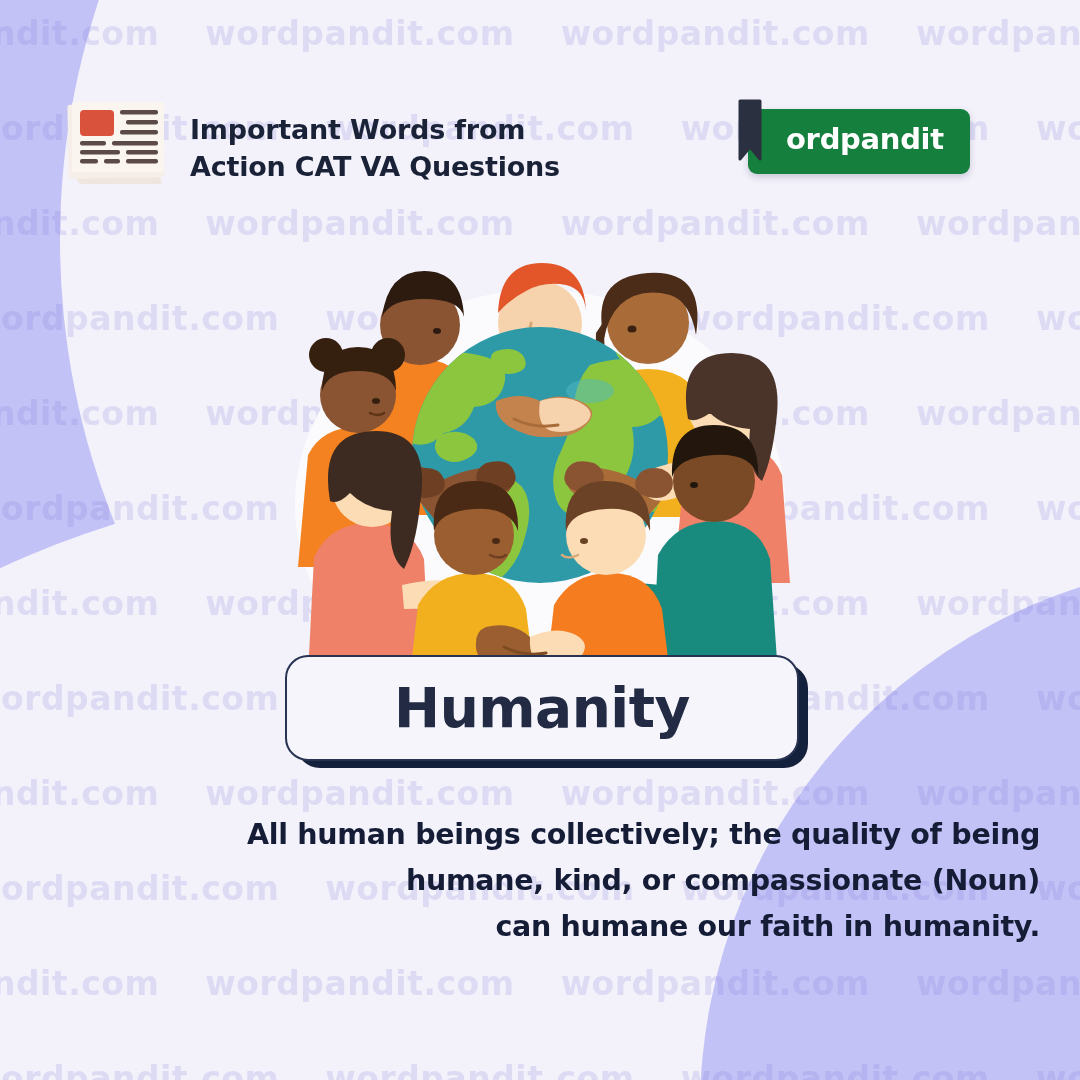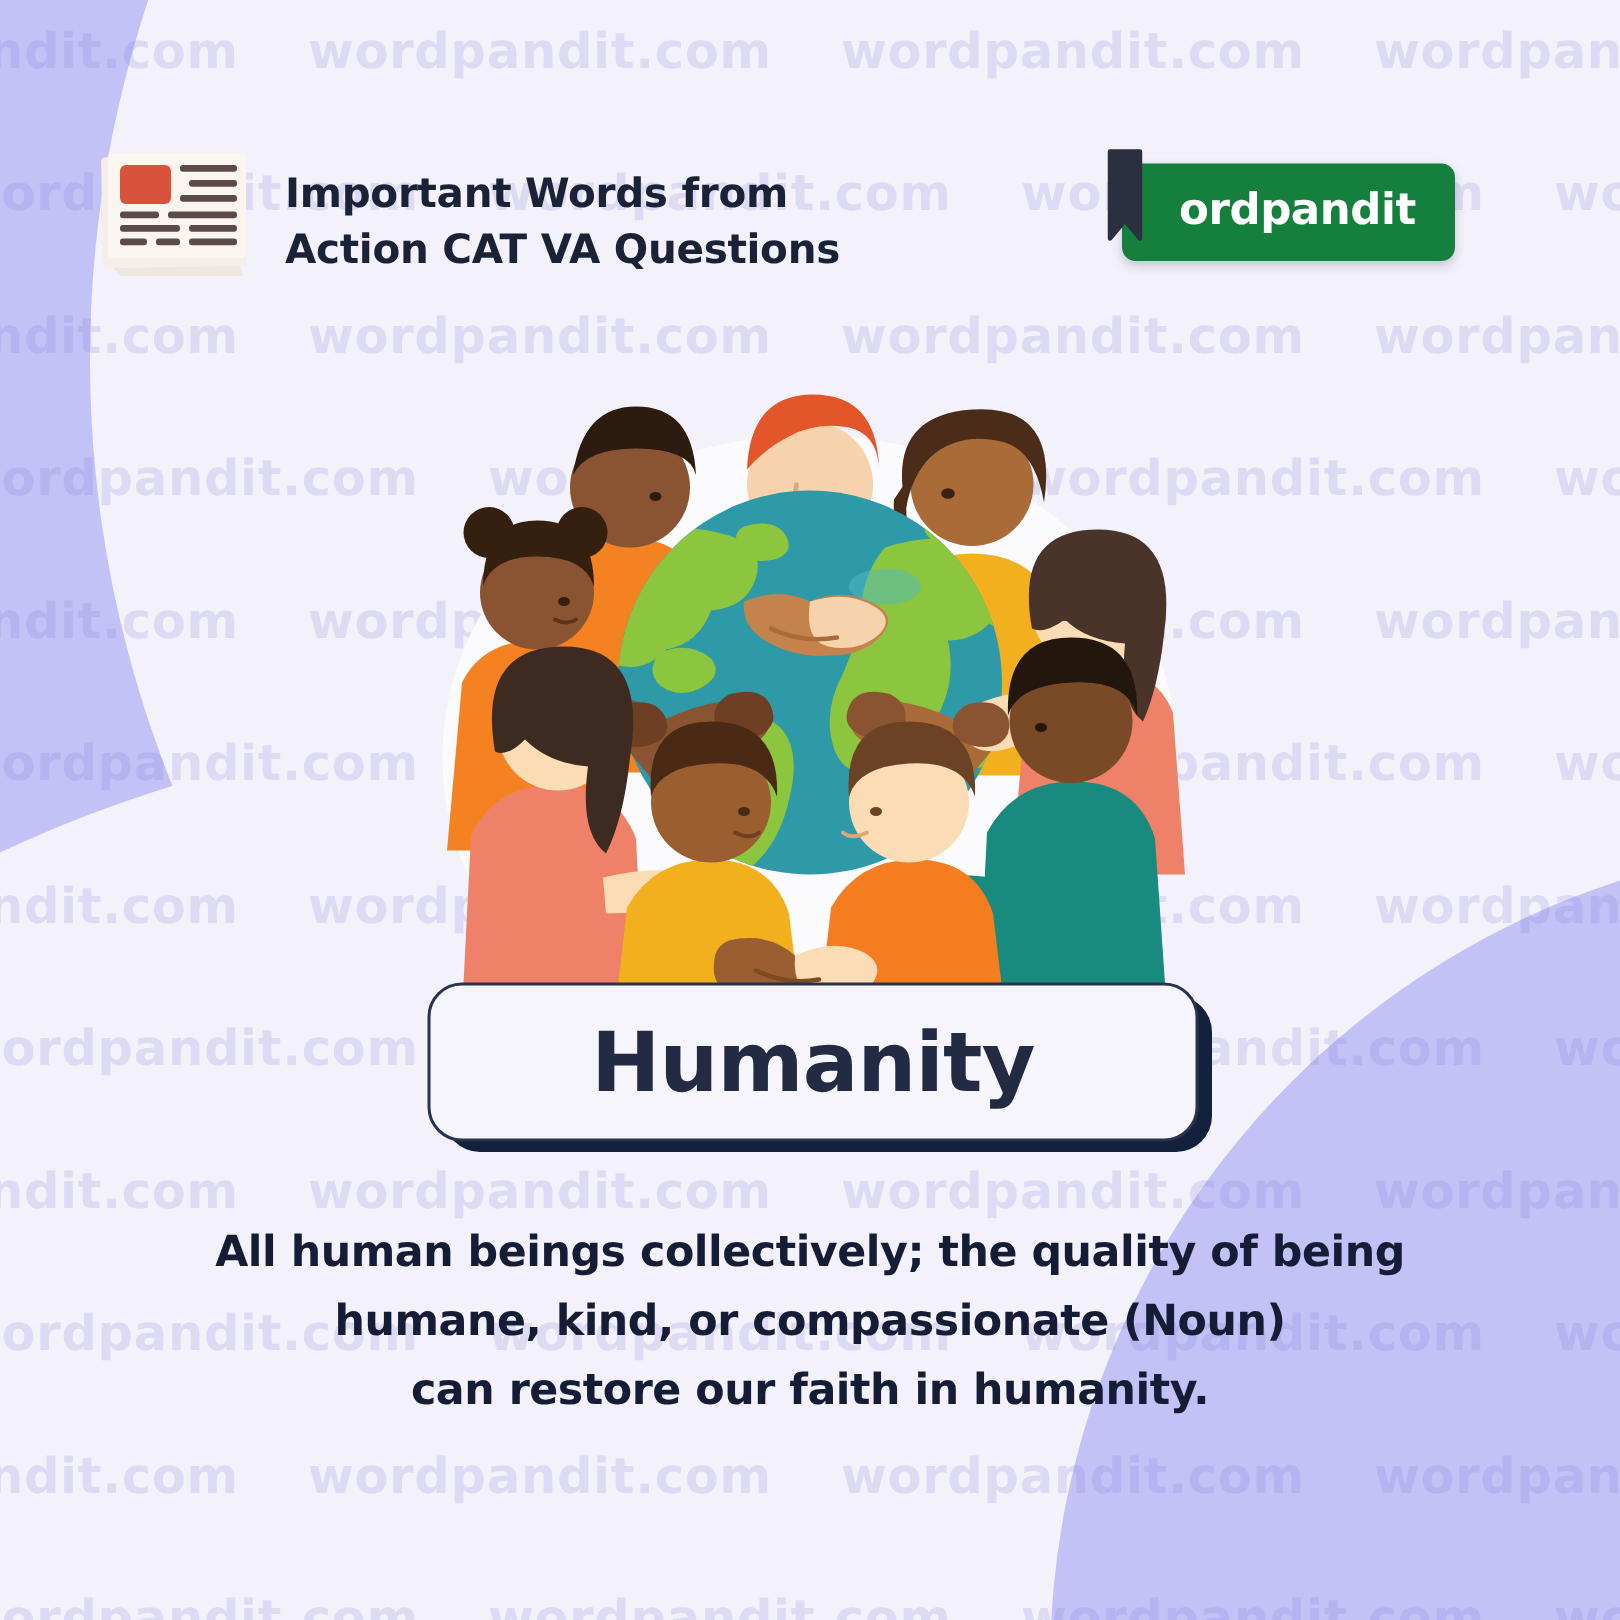--- a/index.html
+++ b/index.html
@@ -111,21 +111,21 @@
     font-family:"DejaVu Sans", sans-serif;
     font-weight:700;
     font-size:55px;
     color:#222b43;
     letter-spacing:-0.5px;
   }
 
   
   .defs{
     position:absolute;left:40px;top:812px;width:1000px;
-    text-align:center;
+    text-align:right;
     font-family:"DejaVu Sans", sans-serif;
     font-weight:700;
     font-size:28.5px;
     line-height:1.62;
     color:#141c36;
     letter-spacing:-0.3px;
   }
   .defs .line{display:block;}
 </style>
 </head>
@@ -341,16 +341,16 @@
   </div>
 
   <div class="card-shadow"></div>
   <div class="card">
     <div class="card-word">Humanity</div>
   </div>
 
   <div class="defs">
     <span class="line">All human beings collectively; the quality of being</span>
     <span class="line">humane, kind, or compassionate (Noun)</span>
-    <span class="line">can restore our faith in humanity.</span>
+    <span class="line">can humane our faith in humanity.</span>
   </div>
 
 </div>
 
 </body></html>

